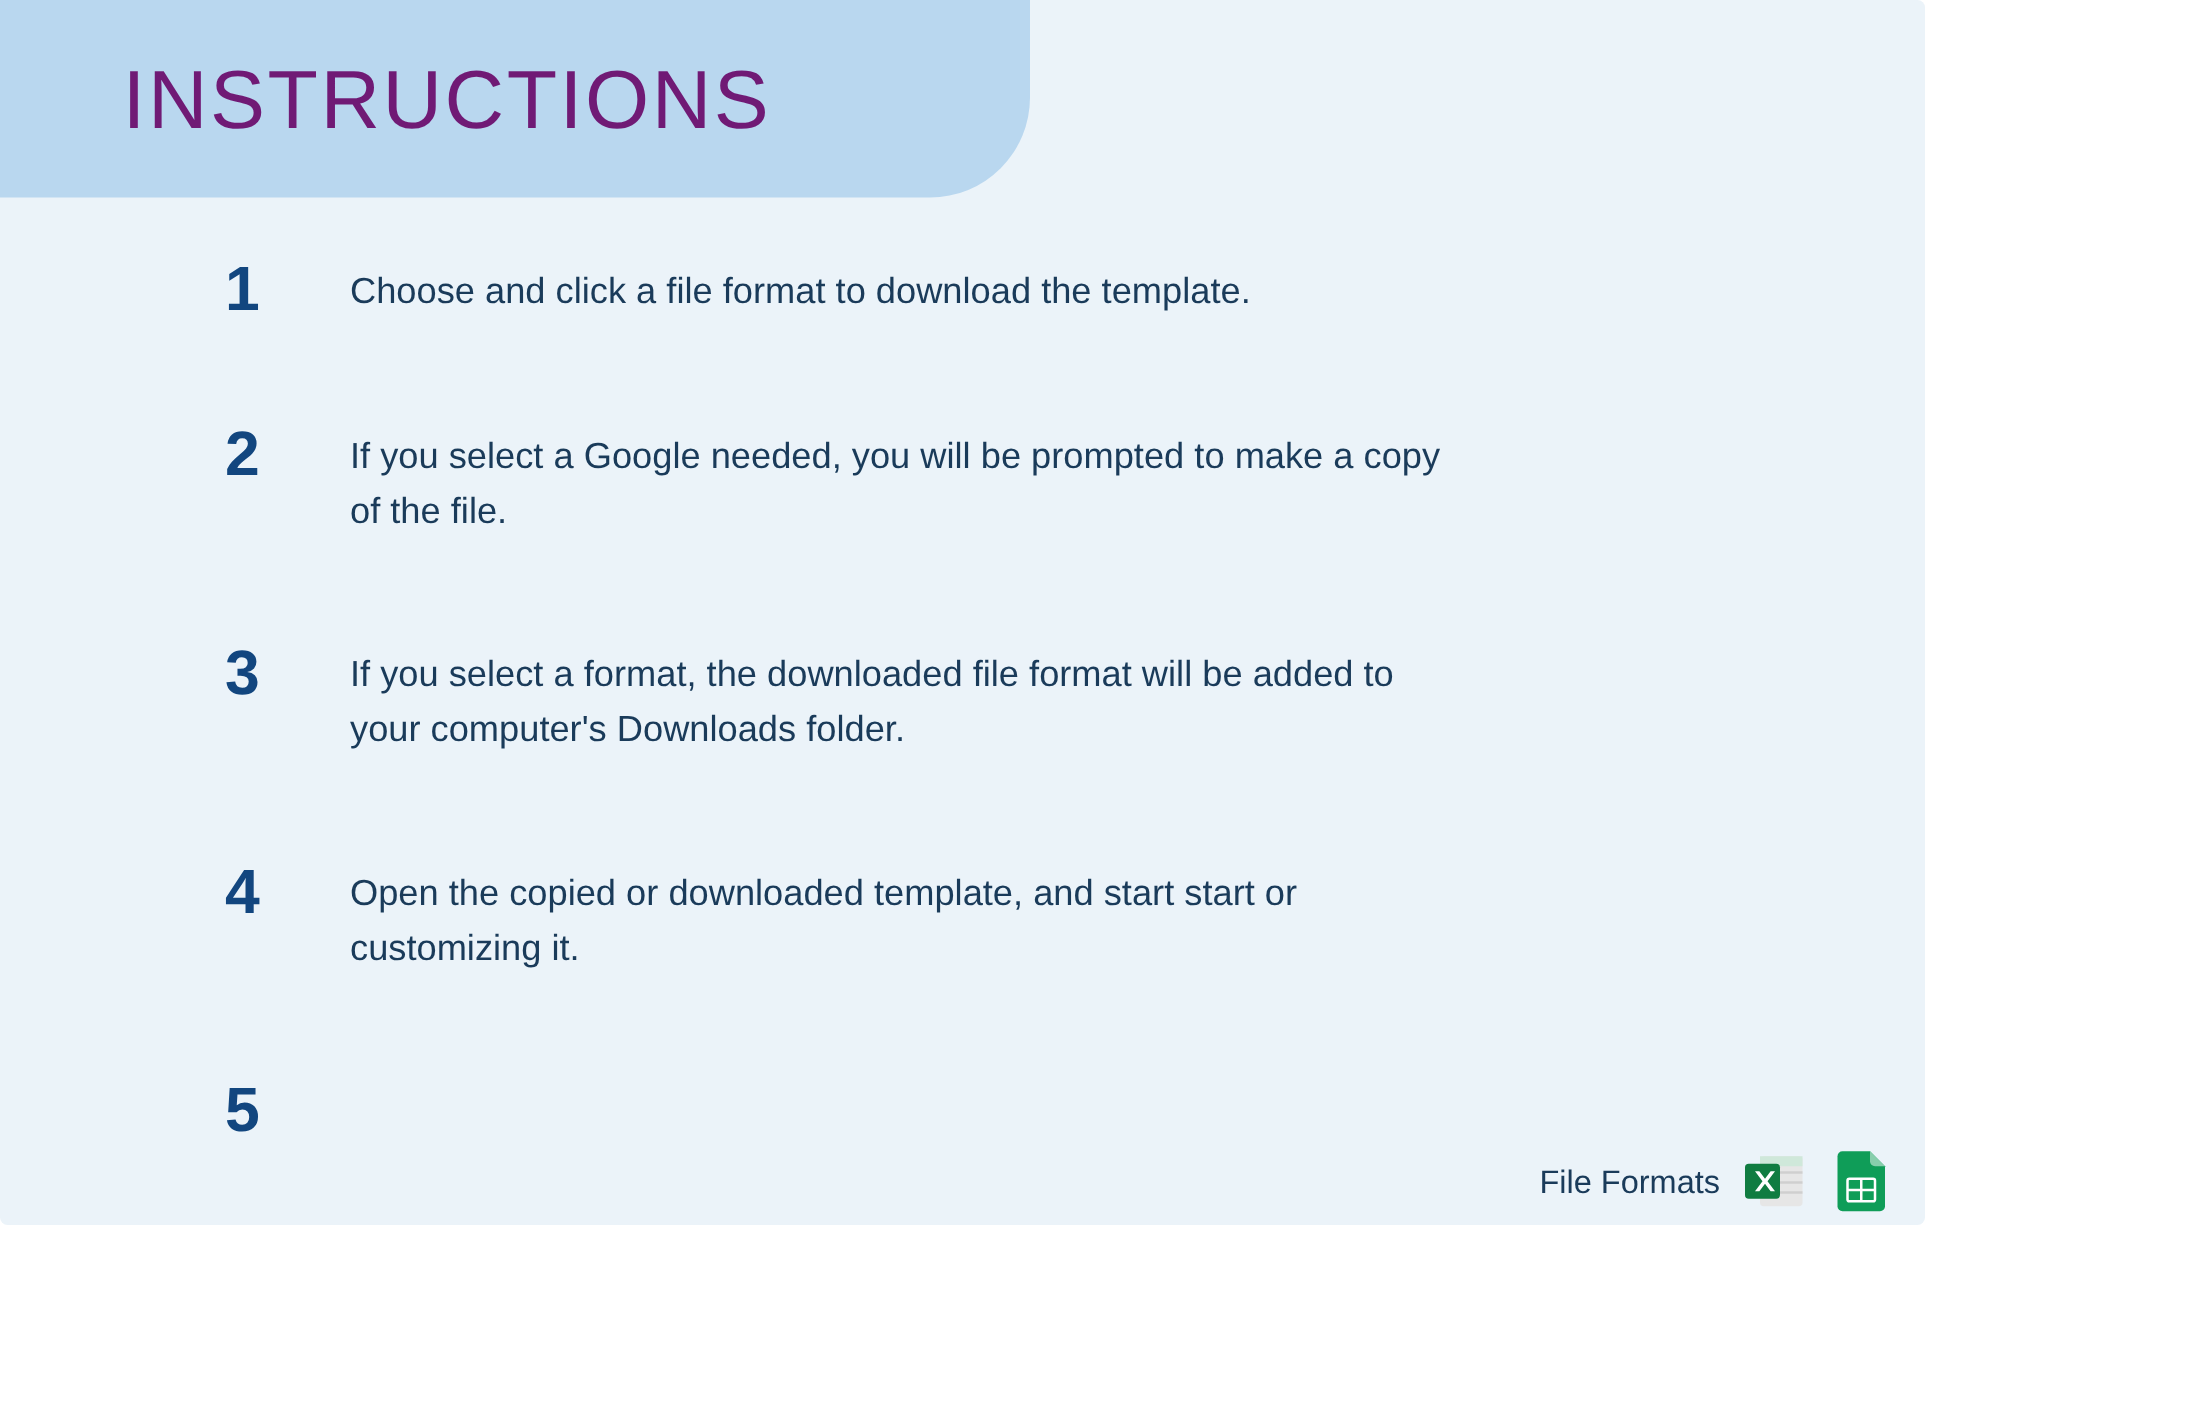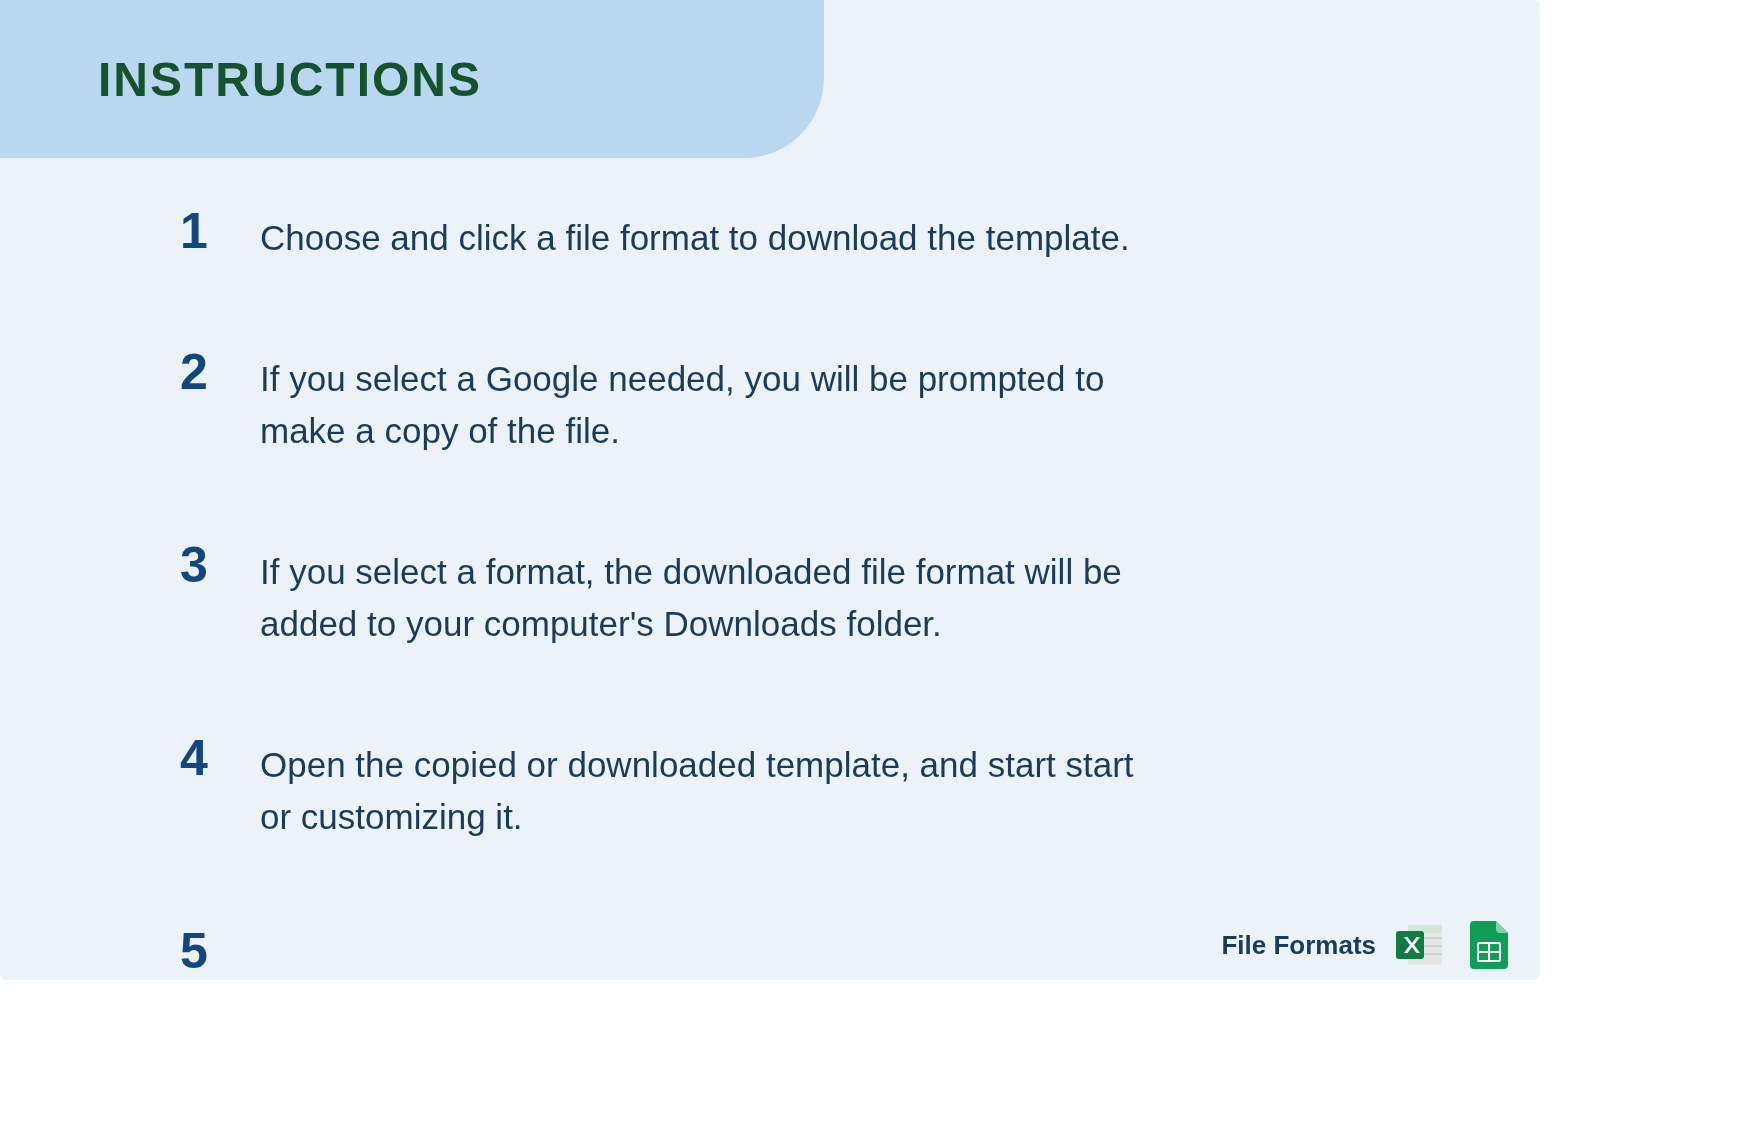--- a/index.html
+++ b/index.html
@@ -32,23 +32,23 @@
     width:824px;
     height:158px;
     background:#b9d7ef;
     border-radius:0 0 80px 0;
     display:flex;
     align-items:center;
     padding-left:98px;
     box-sizing:border-box;
   }
   .header-title{
-    color:#14532d;
-    font-weight:700;
-    font-size:48px;
+    color:#701a75;
+    font-weight:400;
+    font-size:66px;
     letter-spacing:2px;
     text-transform:uppercase;
   }
   .steps{
     position:absolute;
     left:180px;
     top:206px;
     width:980px;
   }
   .step{
@@ -61,40 +61,41 @@
     flex:none;
     color:#12467f;
     font-weight:900;
     font-size:50px;
     line-height:1;
     padding-top:0;
   }
   .step-text{
     padding-top:6px;
     color:#1a3b5a;
-    font-size:35px;
+    font-size:29px;
     line-height:1.5;
     font-weight:500;
+    margin-left:20px;
   }
   .footer{
     position:absolute;
     left:0;
     bottom:0;
     width:1540px;
     height:70px;
     display:flex;
     justify-content:flex-end;
     align-items:center;
     padding-right:24px;
     box-sizing:border-box;
     gap:18px;
   }
   .footer-label{
     color:#1a3b5a;
-    font-weight:700;
+    font-weight:400;
     font-size:26px;
   }
   .icon-box{
     width:52px;
     height:52px;
     display:flex;
     align-items:center;
     justify-content:center;
   }
 </style>

